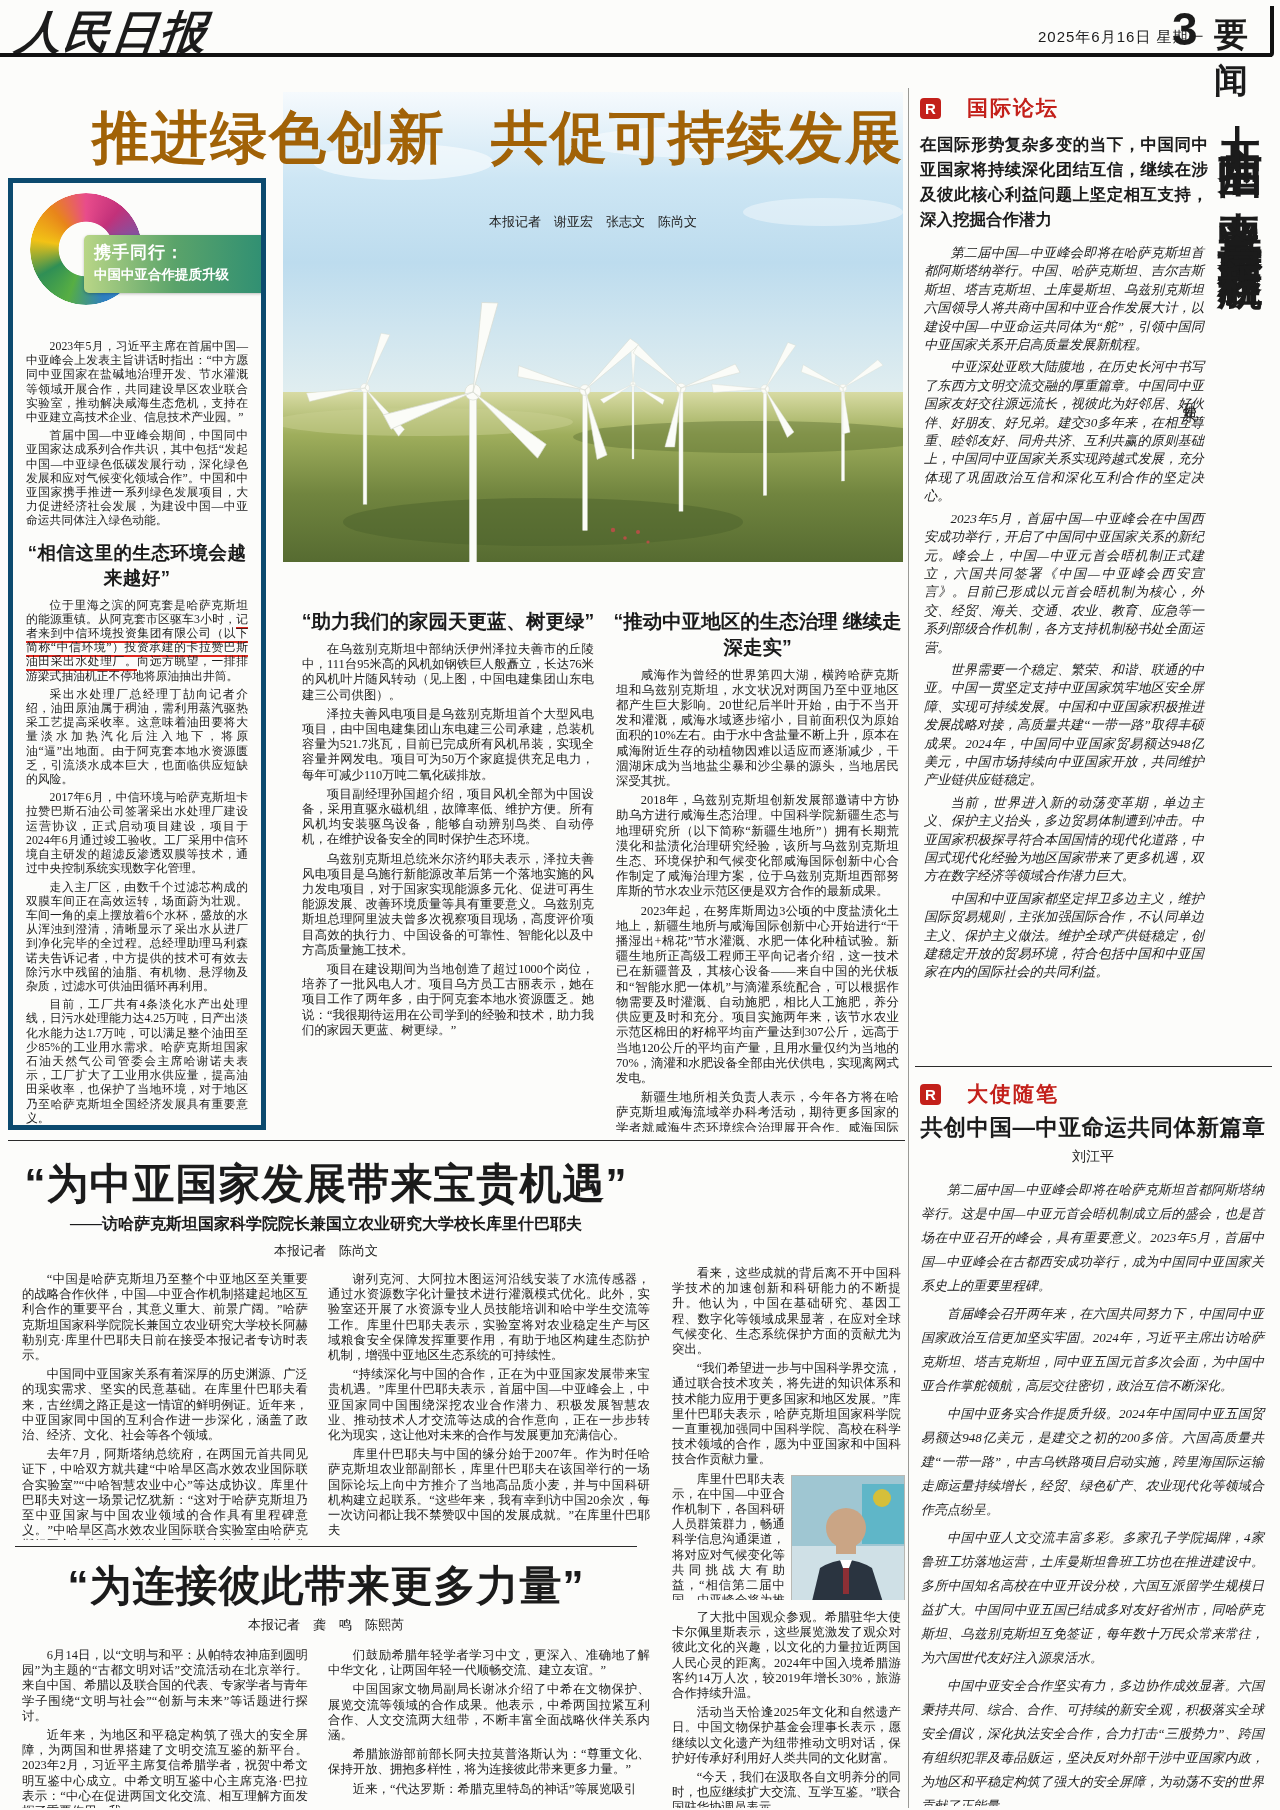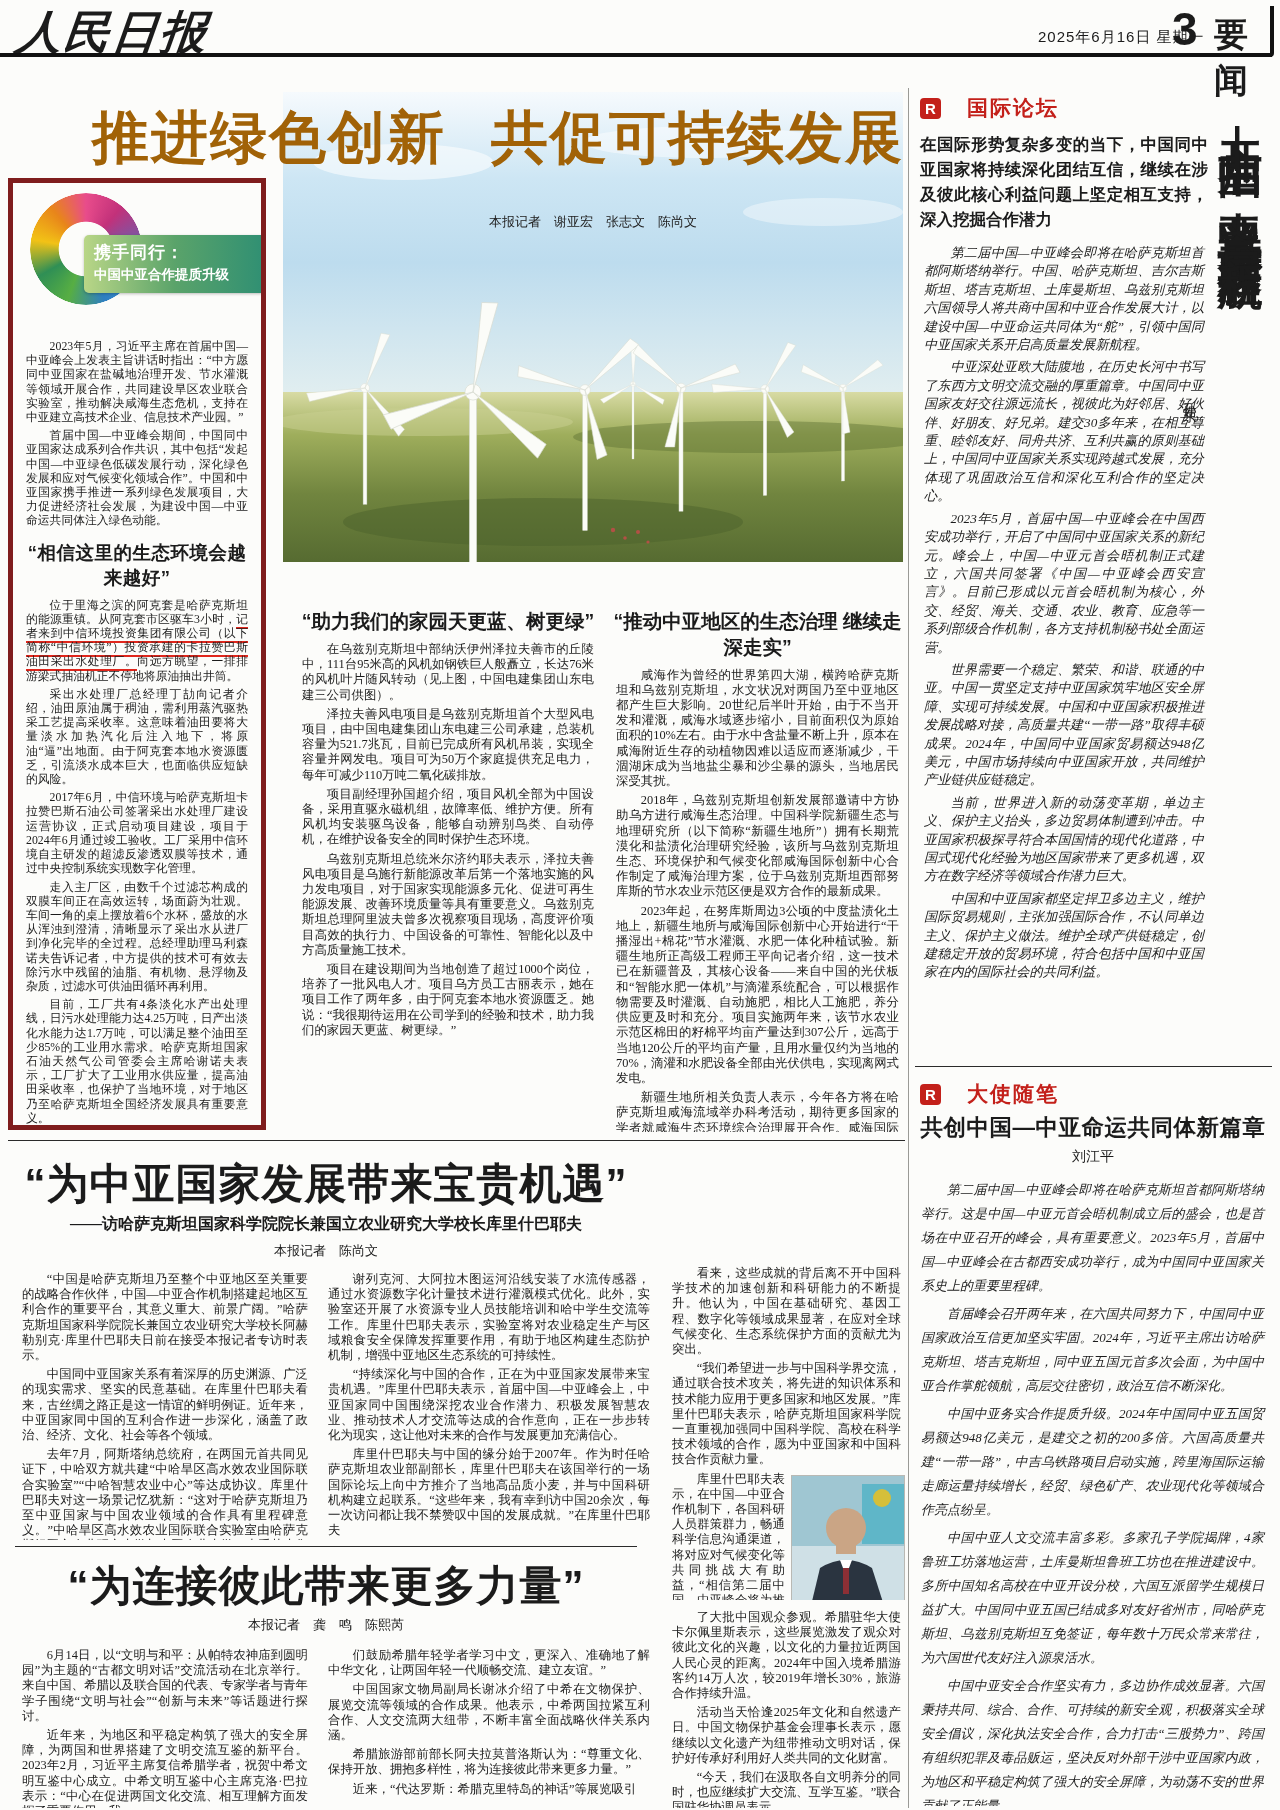--- a/index.html
+++ b/index.html
@@ -14,21 +14,21 @@
   #hdr-pageno{left:1172px;top:2px;font-size:46px;font-weight:bold;}
   #hdr-section{left:1214px;top:12px;font-size:34px;font-weight:900;letter-spacing:4px;}
   #hdr-rule{left:0;top:53px;width:1272px;height:4px;background:#111;}
   #hdr-corner{left:1270px;top:6px;width:4px;height:51px;background:#111;border-radius:0 0 4px 0;}
   
   #main-headline{left:92px;top:100px;width:812px;display:flex;justify-content:space-between;
      font-size:57px;font-weight:900;letter-spacing:2px;z-index:5;color:#a16207;}
   #main-byline{left:283px;top:182px;width:620px;text-align:center;font-size:13px;z-index:5;color:#222;margin-top:31px;}
   #wind-photo{left:283px;top:92px;width:620px;height:470px;overflow:hidden;}
   
-  #redbox{left:8px;top:178px;width:258px;height:952px;border:5px solid #7f1d1d;background:#fcfcfa;
+  #redbox{left:8px;top:178px;width:258px;height:952px;border:5px solid #0c4a6e;background:#fcfcfa;
           padding:8px 9px;box-sizing:border-box;z-index:6;overflow:hidden;}
   #redbox .p{font-size:11.8px;line-height:14.2px;}
   #logo-wrap{position:relative;height:142px;margin-bottom:6px;}
   #logo-swirl{position:absolute;left:8px;top:2px;width:112px;height:112px;border-radius:50%;
      background:conic-gradient(#e84c8b,#c2317a,#7a57a5,#3a8fd0,#2e7fc1,#57ae43,#2f8f55,#f2c216,#e8851a,#e84c8b);
      -webkit-mask:radial-gradient(circle,transparent 0 34%,#000 35% 70%,transparent 71%);
      mask:radial-gradient(circle,transparent 0 34%,#000 35% 70%,transparent 71%);}
   #logo-banner{position:absolute;left:62px;top:44px;width:182px;height:58px;border-radius:5px;
      background:linear-gradient(90deg,#b9d687,#5aa36a,#2f8f73);color:#fff;padding:6px 10px;box-sizing:border-box;
      box-shadow:0 1px 3px rgba(0,0,0,.25);}

